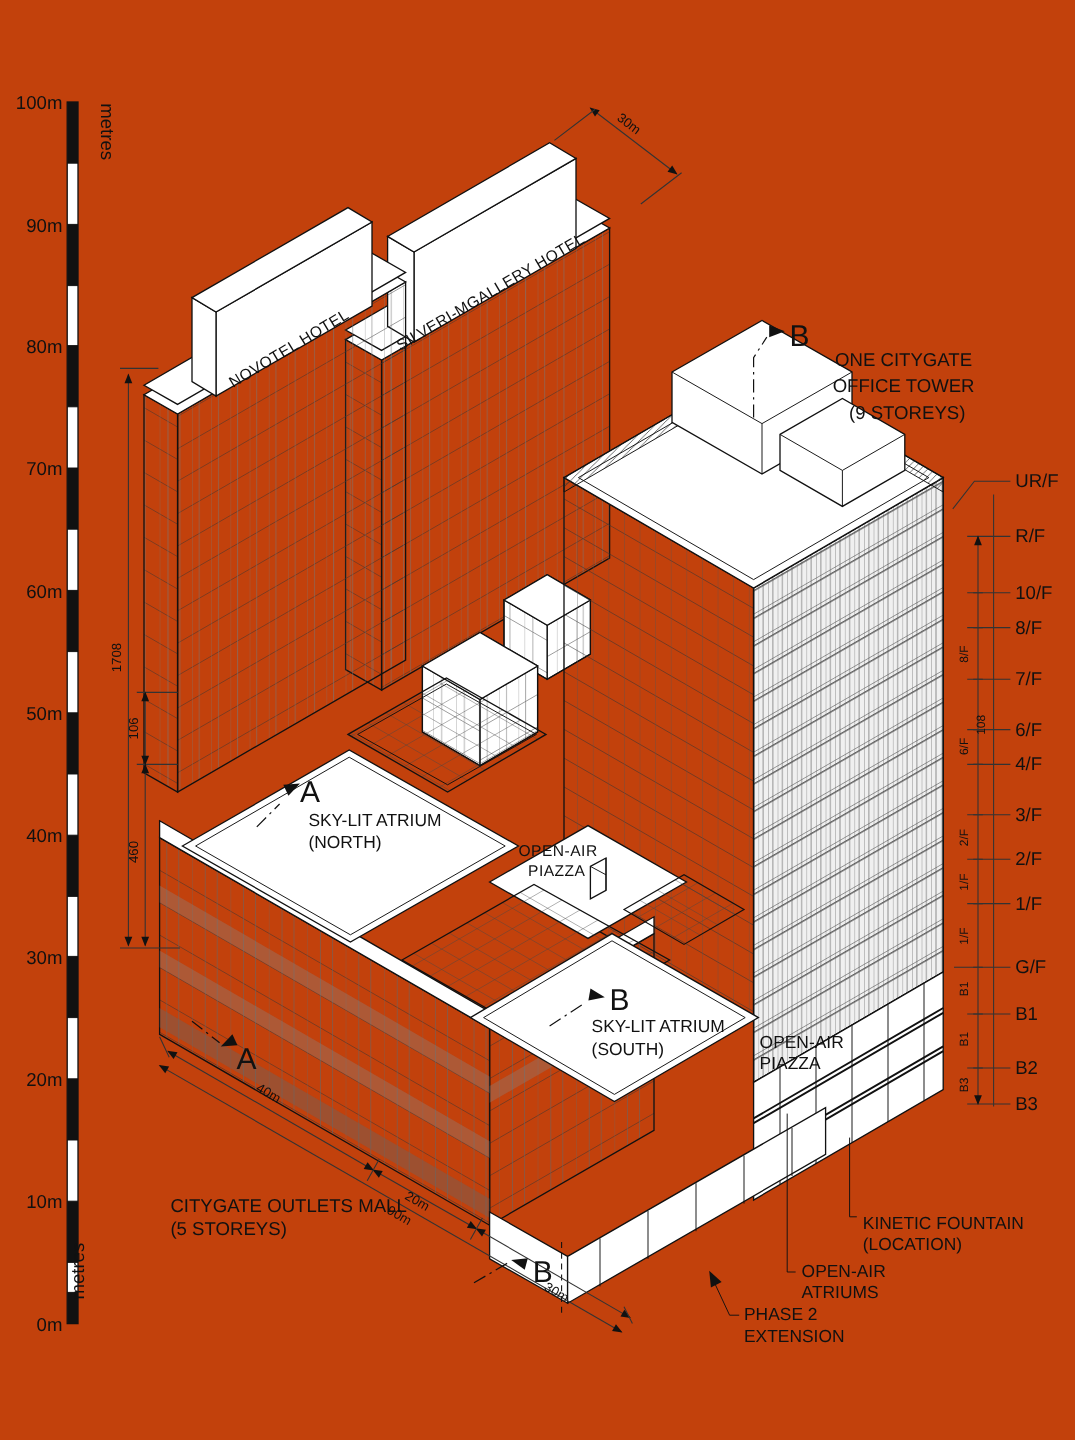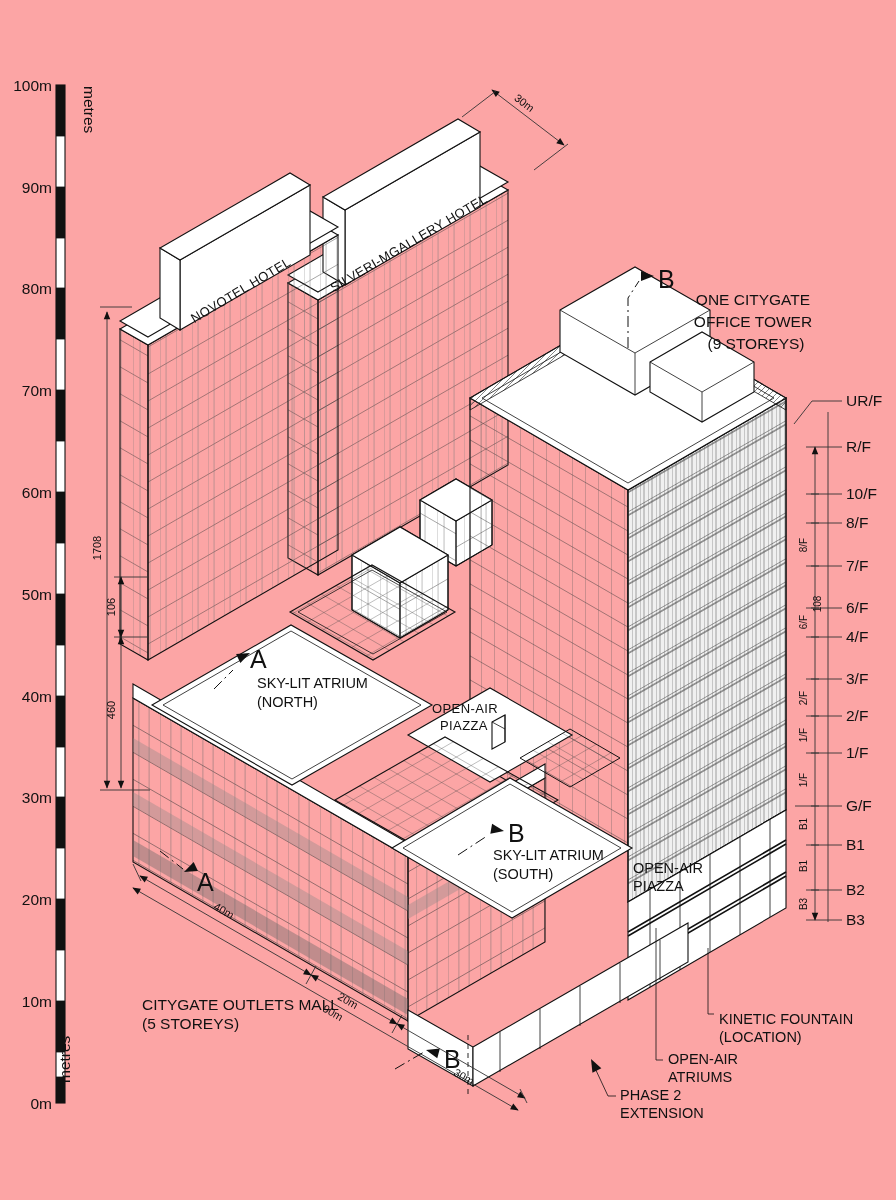--- a/index.html
+++ b/index.html
@@ -1,16 +1,16 @@
 <!DOCTYPE html>
 <html><head>
 <meta charset="utf-8">
 <style>
   html,body{margin:0;padding:0;background:#fff}
-  .stage{position:relative;width:896px;height:1200px;background:#fca5a5;overflow:hidden}
+  .stage{position:relative;width:896px;height:1200px;background:#c2410c;overflow:hidden}
   svg text{font-family:"Liberation Sans","DejaVu Sans",sans-serif;fill:#111}
   .t15{font-size:15.5px}
   .t14{font-size:14.5px}
   .t13{font-size:13px;letter-spacing:.4px}
   .t24{font-size:25px}
   .t11{font-size:11px}
   .t10{font-size:10px}
   .o{fill:#fff;stroke:#111;stroke-width:1.1}
   .thin{fill:none;stroke:#111;stroke-width:.8}
   .dim{fill:none;stroke:#333;stroke-width:.9}

